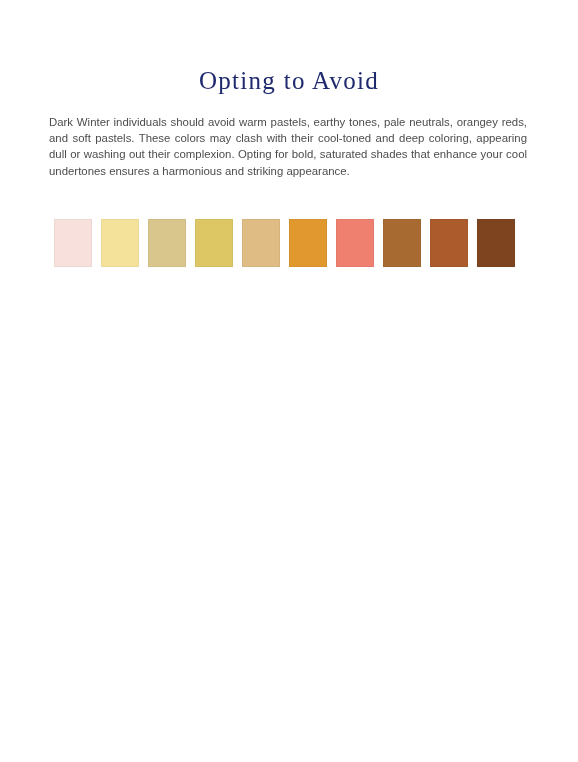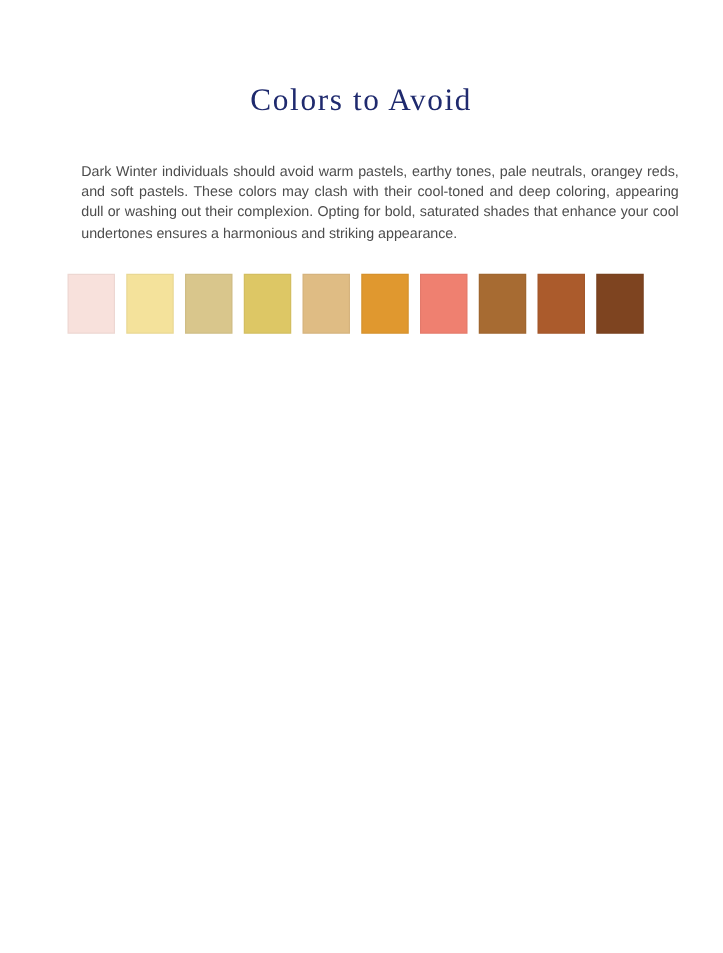--- a/index.html
+++ b/index.html
@@ -42,21 +42,21 @@
     position: absolute;
     left: 49px;
     top: 114px;
     width: 478px;
     font-family: "Liberation Sans", sans-serif;
     font-size: 11.4px;
     line-height: 16.2px;
     color: #4c4c4c;
     text-align: justify;
     text-justify: inter-word;
-    margin: 16px;
+    margin: 0;
   }
 
   .swatch-row {
     position: absolute;
     left: 54px;
     top: 219px;
     width: 468px;
     height: 48px;
     display: flex;
     flex-direction: row;
@@ -71,21 +71,21 @@
     flex: 0 0 38px;
     box-sizing: border-box;
     border: 1px solid rgba(0,0,0,0.045);
   }
 </style>
 </head>
 <body style="background: rgb(255, 255, 255);">
 
 <div class="page">
 
-  <h1 class="page-title" style="color: rgb(31, 42, 110);">Colors to Avoid</h1>
+  <h1 class="page-title" style="color: rgb(31, 42, 110);">Opting to Avoid</h1>
 
   <p class="body-copy" style="color: rgb(76, 76, 76);">Dark Winter individuals should avoid warm pastels, earthy tones, pale neutrals, orangey reds, and soft pastels. These colors may clash with their cool-toned and deep coloring, appearing dull or washing out their complexion. Opting for bold, saturated shades that enhance your cool undertones ensures a harmonious and striking appearance.</p>
 
   <div class="swatch-row">
     <div class="swatch" title="#f8e1dc" style="background-color: rgb(248, 225, 220);"></div>
     <div class="swatch" title="#f4e29b" style="background-color: rgb(244, 226, 155);"></div>
     <div class="swatch" title="#d9c68c" style="background-color: rgb(217, 198, 140);"></div>
     <div class="swatch" title="#ddc765" style="background-color: rgb(221, 199, 101);"></div>
     <div class="swatch" title="#dfbc84" style="background-color: rgb(223, 188, 132);"></div>
     <div class="swatch" title="#e0982f" style="background-color: rgb(224, 152, 47);"></div>

